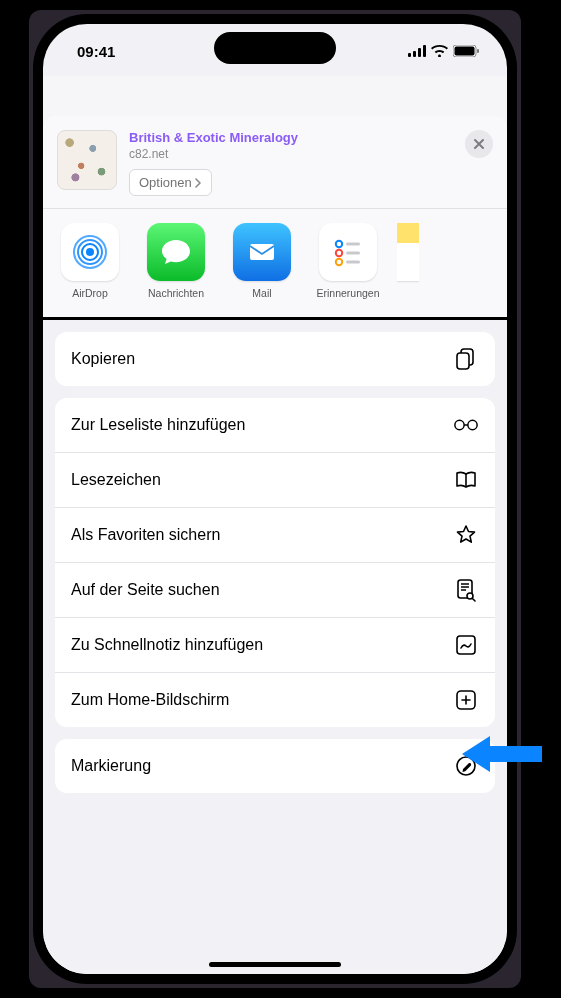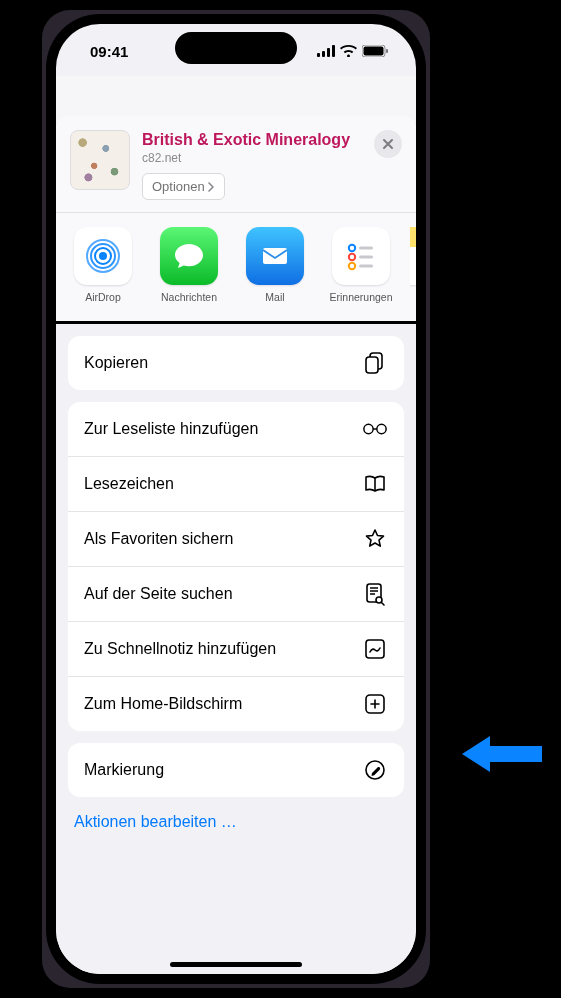--- a/index.html
+++ b/index.html
@@ -7,24 +7,24 @@
     background: #000;
     font-family: -apple-system, BlinkMacSystemFont, "SF Pro Text", "Helvetica Neue", Arial, sans-serif;
     width: 561px;
     height: 998px;
     position: relative;
     overflow: hidden;
   }
   .phone-frame {
     position: absolute;
     top: 10px;
-    left: 42px;
-    width: 388px;
+    left: 29px;
+    width: 492px;
     height: 978px;
-    border-radius: 28px;
+    border-radius: 12px;
     background: #2b2530;
     padding: 4px;
   }
   .phone-inner {
     width: 100%;
     height: 100%;
     border-radius: 54px;
     background: #000;
     padding: 10px;
     position: relative;
@@ -96,21 +96,21 @@
     border: 1px solid #ddd;
     background:
       radial-gradient(circle at 20% 20%, #b8a97a 6%, transparent 7%),
       radial-gradient(circle at 60% 30%, #8aa0b0 6%, transparent 7%),
       radial-gradient(circle at 40% 60%, #c08060 6%, transparent 7%),
       radial-gradient(circle at 75% 70%, #7a9a7a 6%, transparent 7%),
       radial-gradient(circle at 30% 80%, #a080a0 6%, transparent 7%),
       #f4efe8;
   }
   .header-text { flex: 1; padding-right: 34px; }
-  .title { font-size: 16px; font-weight: 600; color: #be185d; line-height: 1.25; }
+  .title { font-size: 13px; font-weight: 600; color: #8b5cf6; line-height: 1.25; }
   .subtitle { font-size: 12px; color: #8a8a8e; margin-top: 1px; }
   .options-pill {
     display: inline-flex;
     align-items: center;
     gap: 2px;
     font-size: 13px;
     color: #737373;
     background: #fff;
     border: 1px solid #d9d9dd;
     border-radius: 6px;
@@ -391,21 +391,20 @@
               <span>Markierung</span>
               <span class="action-icon">
                 <svg width="22" height="22" viewBox="0 0 22 22">
                     <circle cx="11" cy="11" r="9" fill="none" stroke="#000" stroke-width="1.6"></circle>
                     <path d="M8 14l5.5-5.5c.6-.6 1.6-.6 2.2 0s.6 1.6 0 2.2L10.2 16.2 7.5 17l.5-3z" fill="#000"></path>
                   </svg>
               </span>
             </div>
           </div>
 
-          <div class="edit-link">Aktionen bearbeiten …</div>
 
         </div>
 
       </div>
 
       <div class="home-indicator"></div>
 
     </div>
   </div>
 </div>

